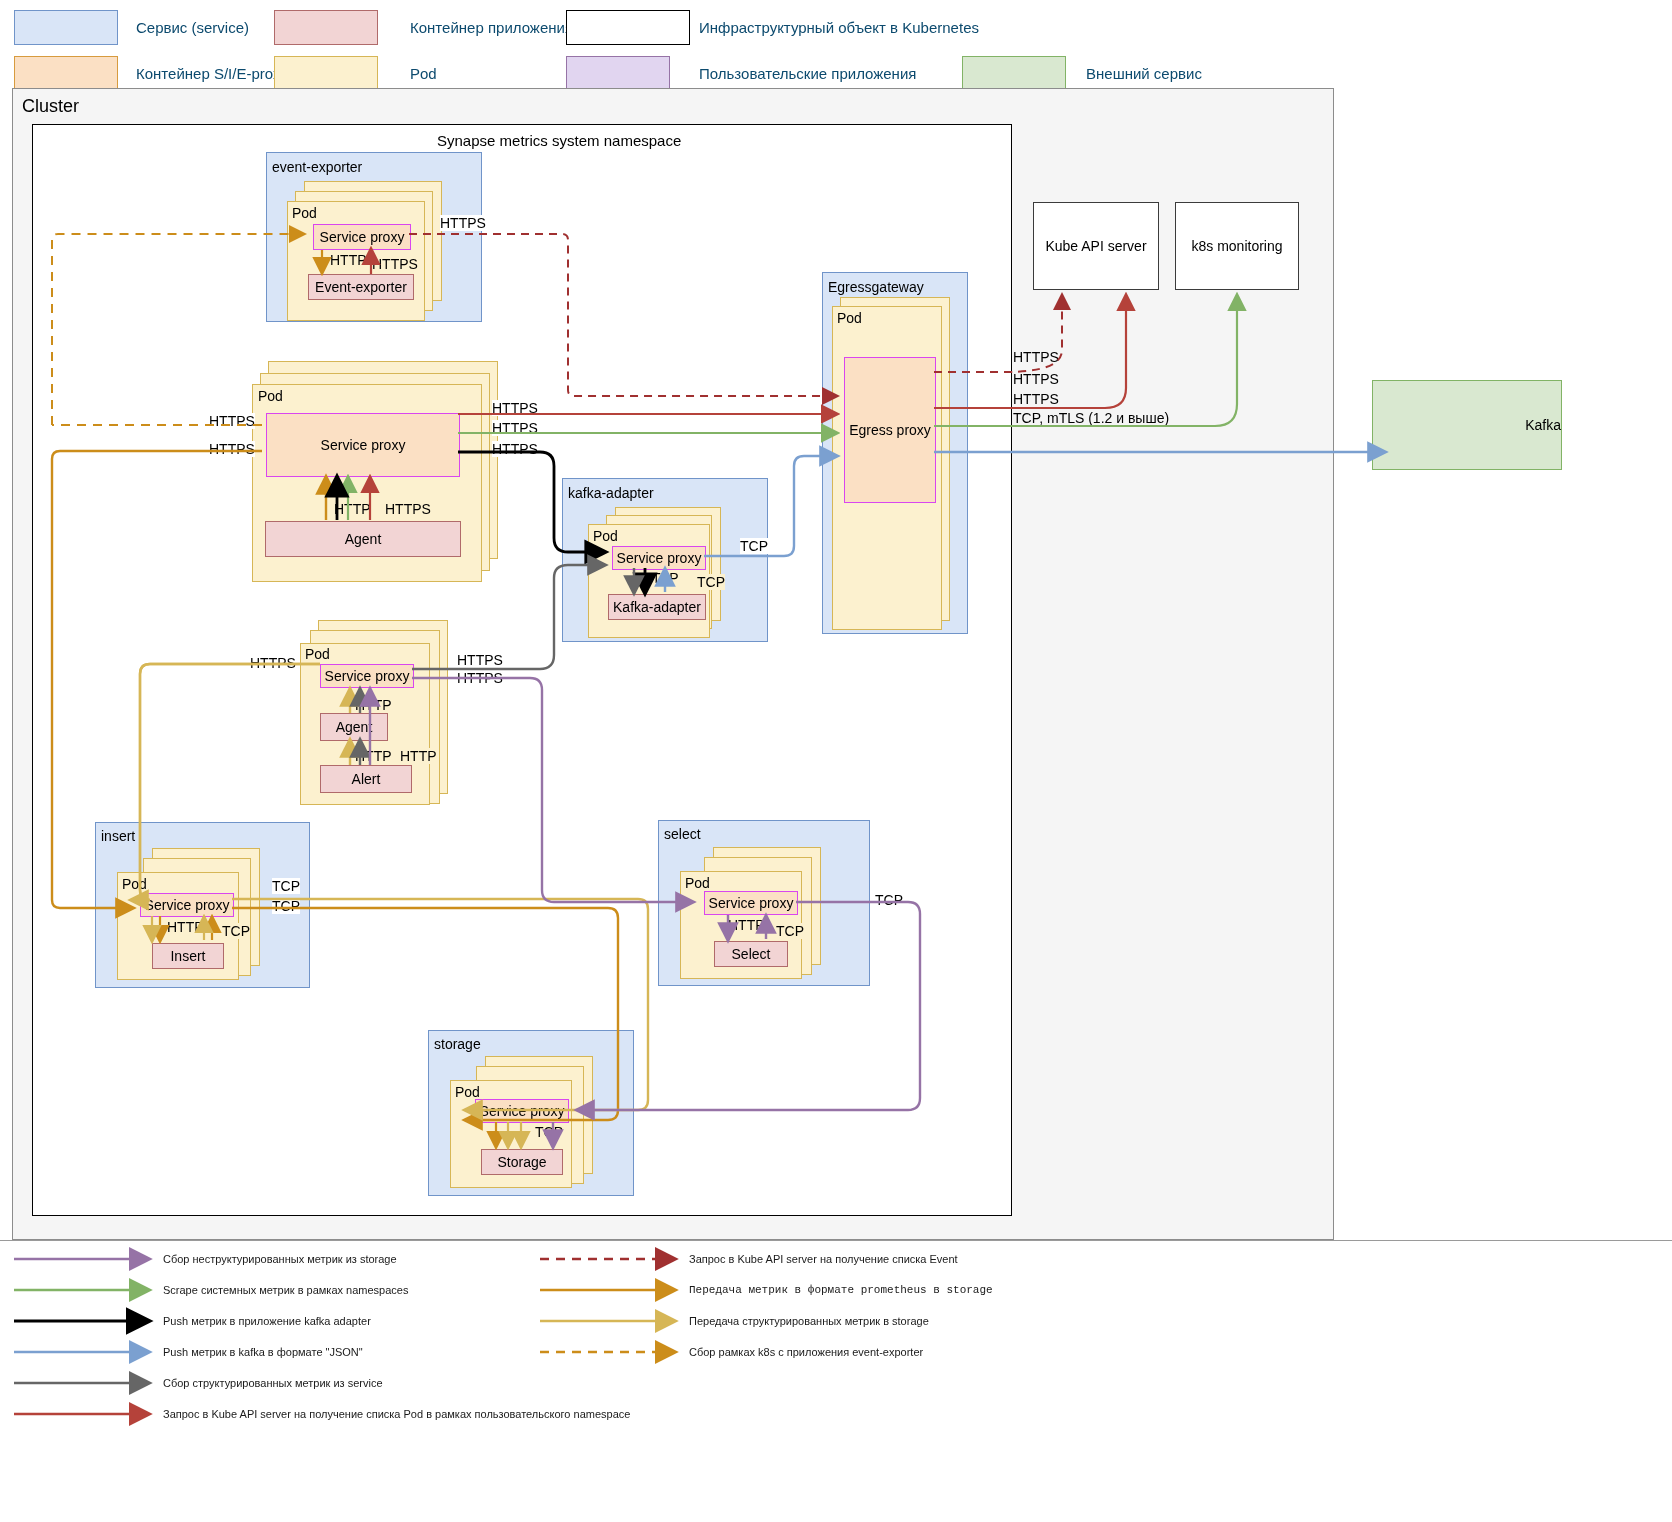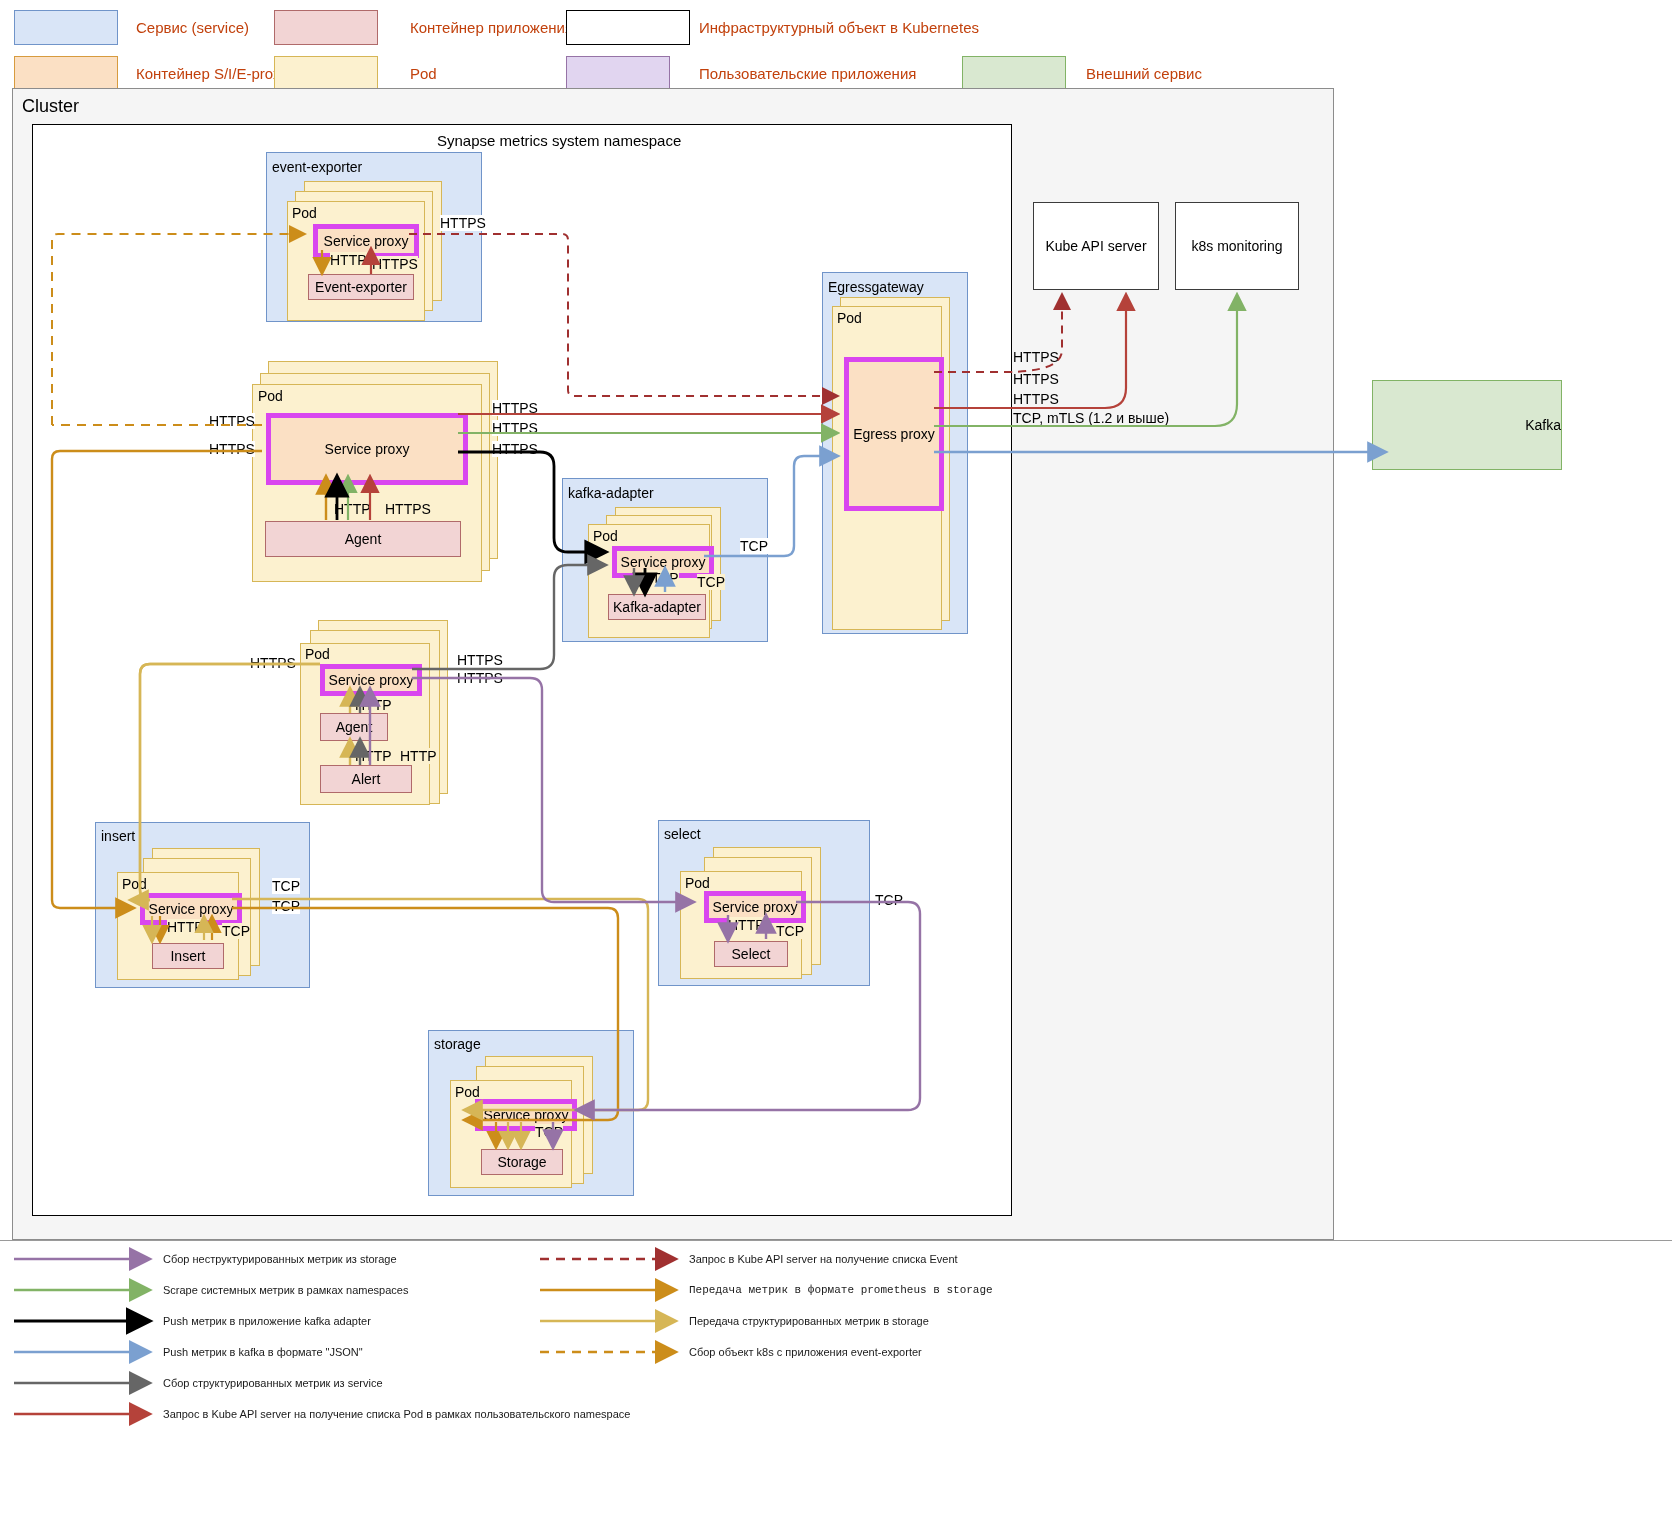--- a/index.html
+++ b/index.html
@@ -10,36 +10,36 @@
 
   
   .swatch{position:absolute;box-sizing:border-box;border-width:1px;border-style:solid;}
   .sw-service{background:#d9e5f7;border-color:#7094c9;}
   .sw-appcont{background:#f2d4d4;border-color:#b06a6a;}
   .sw-infra{background:#ffffff;border-color:#000000;}
   .sw-sie{background:#fbe0c4;border-color:#d79b3e;}
   .sw-pod{background:#fcf1cf;border-color:#d6b656;}
   .sw-userapp{background:#e1d5f0;border-color:#9673a6;}
   .sw-extsvc{background:#d9e8d0;border-color:#82b366;}
-  .legend-label{position:absolute;font-size:15px;line-height:18px;color:#c2410c;white-space:nowrap;}
+  .legend-label{position:absolute;font-size:15px;line-height:18px;color:#0c4a6e;white-space:nowrap;}
 
   .hrule{position:absolute;background:#9a9a9a;height:1px;}
 
   
   .cluster{background:#f5f5f5;border:1px solid #8c8c8c;}
   .cluster-title{position:absolute;font-size:18px;color:#000;}
   .ns{background:#ffffff;border:1px solid #000;}
   .ns-title{position:absolute;font-size:15px;color:#000;white-space:nowrap;}
 
   .svcbox{background:#d9e5f7;border:1px solid #7094c9;}
   .svcbox-title{position:absolute;font-size:14px;color:#000;white-space:nowrap;}
   .podcard{position:absolute;background:#fcf1cf;border:1px solid #d6b656;}
   .pod-label{position:absolute;font-size:14px;color:#000;}
 
-  .proxy{position:absolute;background:#fbe0c4;border:5px solid #d946ef;display:flex;align-items:center;justify-content:center;font-size:14px;color:#000;text-align:center;}
+  .proxy{position:absolute;background:#fbe0c4;border:1px solid #d946ef;display:flex;align-items:center;justify-content:center;font-size:14px;color:#000;text-align:center;}
   .appcont{position:absolute;background:#f2d4d4;border:1px solid #b06a6a;display:flex;align-items:center;justify-content:center;font-size:14px;color:#000;text-align:center;}
   .infra{position:absolute;background:#ffffff;border:1.6px solid #3b3b3b;display:flex;align-items:center;justify-content:center;font-size:14px;color:#000;text-align:center;}
   .ext{position:absolute;background:#d9e8d0;border:1px solid #82b366;display:flex;align-items:center;justify-content:center;font-size:14px;color:#000;text-align:center;}
 
   .wlabel{position:absolute;font-size:14px;line-height:16px;color:#000;white-space:nowrap;background:transparent;}
   .wlabel.bg{background:#ffffff;}
   .wlabel.bgp{background:#fcf1cf;}
   .wlabel.bgcl{background:#f5f5f5;}
 
   
@@ -231,21 +231,21 @@
   <div class="key-label" style="left:163px;top:1250px;">Сбор неструктурированных метрик из storage</div>
   <div class="key-label" style="left:163px;top:1281px;">Scrape системных метрик в рамках namespaces</div>
   <div class="key-label" style="left:163px;top:1312px;">Push метрик в приложение kafka adapter</div>
   <div class="key-label" style="left:163px;top:1343px;">Push метрик в kafka в формате "JSON"</div>
   <div class="key-label" style="left:163px;top:1374px;">Сбор структурированных метрик из service</div>
   <div class="key-label" style="left:163px;top:1405px;">Запрос в Kube API server на получение списка Pod в рамках пользовательского namespace</div>
 
   <div class="key-label" style="left:689px;top:1250px;">Запрос в Kube API server на получение списка Event</div>
   <div class="key-label" style="left:689px;top:1281px;font-family:Liberation Mono, monospace;">Передача метрик в формате prometheus в storage</div>
   <div class="key-label" style="left:689px;top:1312px;">Передача структурированных метрик в storage</div>
-  <div class="key-label" style="left:689px;top:1343px;">Сбор объект k8s с приложения event-exporter</div>
+  <div class="key-label" style="left:689px;top:1343px;">Сбор рамках k8s с приложения event-exporter</div>
 
   <svg id="wires" viewBox="0 0 1672 1522">
     <defs>
       <marker id="ah-gold" markerWidth="9" markerHeight="9" refX="7" refY="4.5" orient="auto">
           <path d="M0,0 L9,4.5 L0,9 z" fill="#cc8d1a"></path>
         </marker>
       <marker id="ah-gold2" markerWidth="9" markerHeight="9" refX="7" refY="4.5" orient="auto">
           <path d="M0,0 L9,4.5 L0,9 z" fill="#d6b656"></path>
         </marker>
       <marker id="ah-red" markerWidth="9" markerHeight="9" refX="7" refY="4.5" orient="auto">

